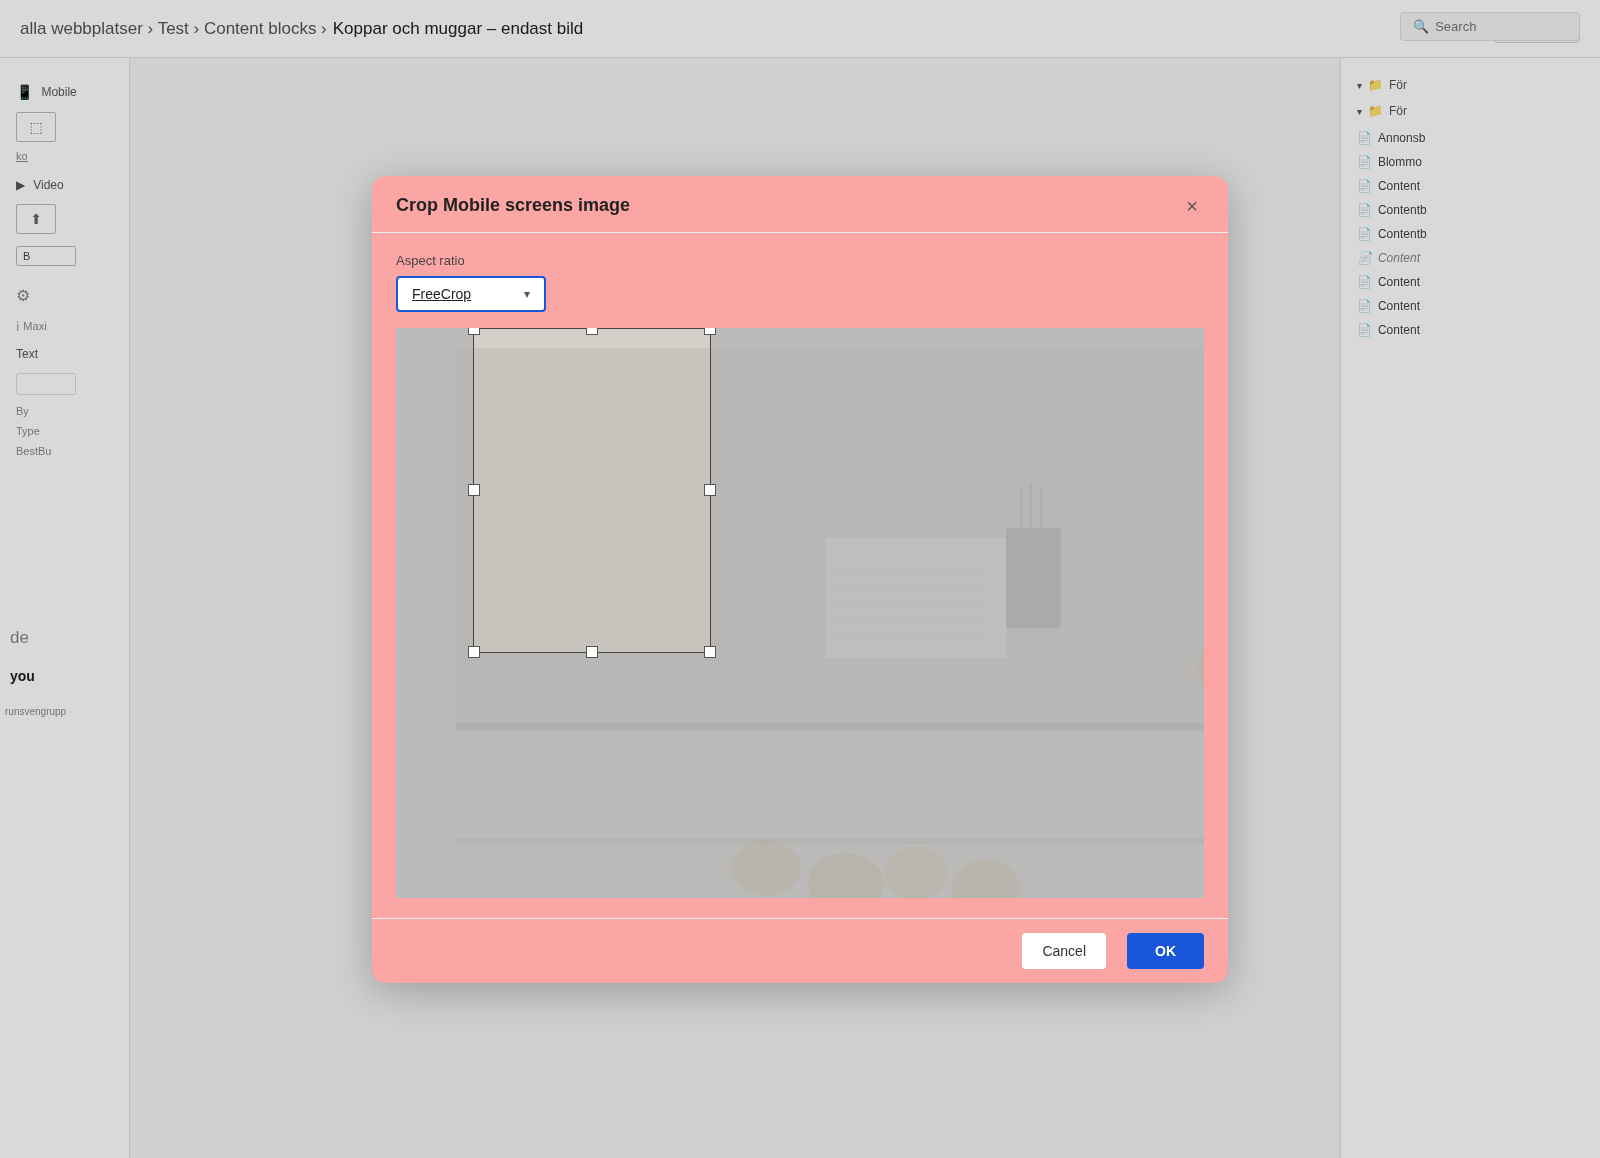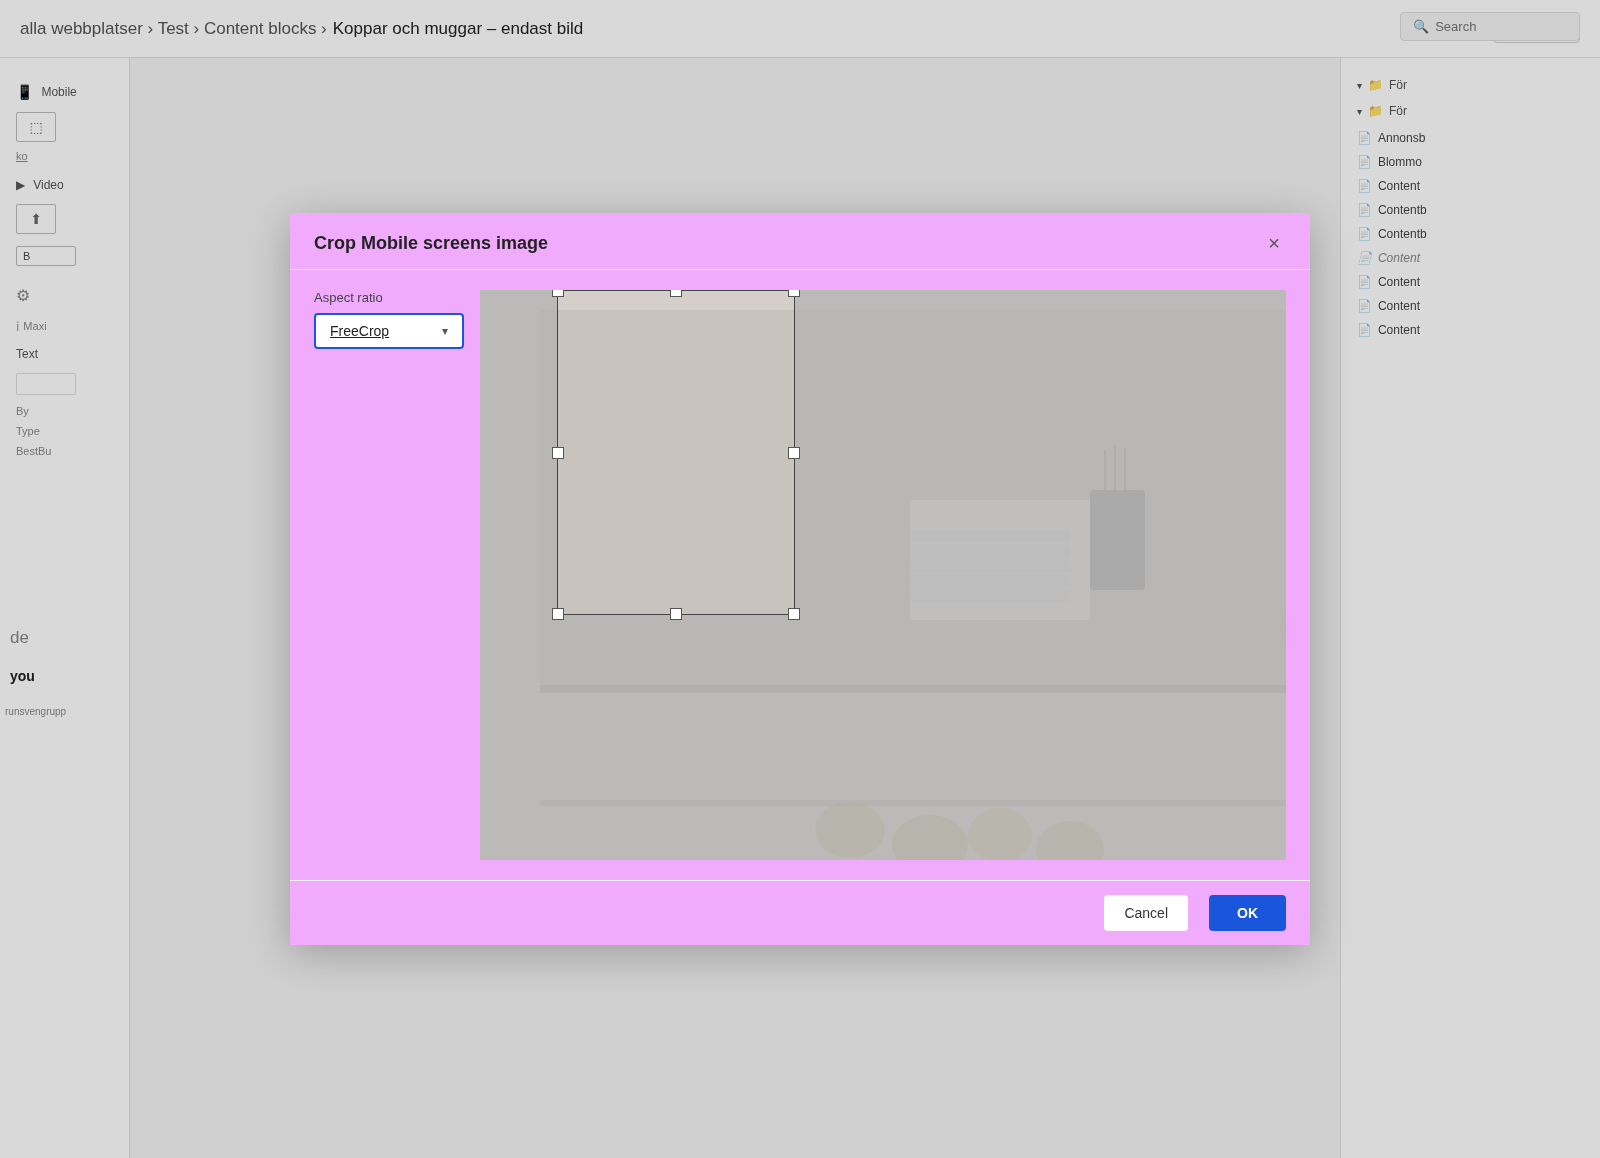--- a/index.html
+++ b/index.html
@@ -125,24 +125,24 @@
       inset: 0;
       background: rgba(0,0,0,0.15);
       display: flex;
       align-items: center;
       justify-content: center;
       z-index: 100;
     }
 
     
     .modal {
-      background: #f0abfc;
-      border-radius: 0;
+      background: #fca5a5;
+      border-radius: 14px;
       box-shadow: 0 8px 40px rgba(0,0,0,0.25);
-      width: 1020px;
+      width: 856px;
       max-height: 90vh;
       display: flex;
       flex-direction: column;
       overflow: hidden;
     }
 
     .modal-header {
       display: flex;
       align-items: center;
       justify-content: space-between;
@@ -164,20 +164,21 @@
       cursor: pointer;
       line-height: 1;
       padding: 2px 6px;
     }
 
     .modal-body {
       padding: 20px 24px;
       flex: 1;
       overflow: hidden;
       display: flex;
+      flex-direction: column;
       gap: 16px;
     }
 
     
     .aspect-ratio-row {
       display: flex;
       flex-direction: column;
       gap: 8px;
     }
 

